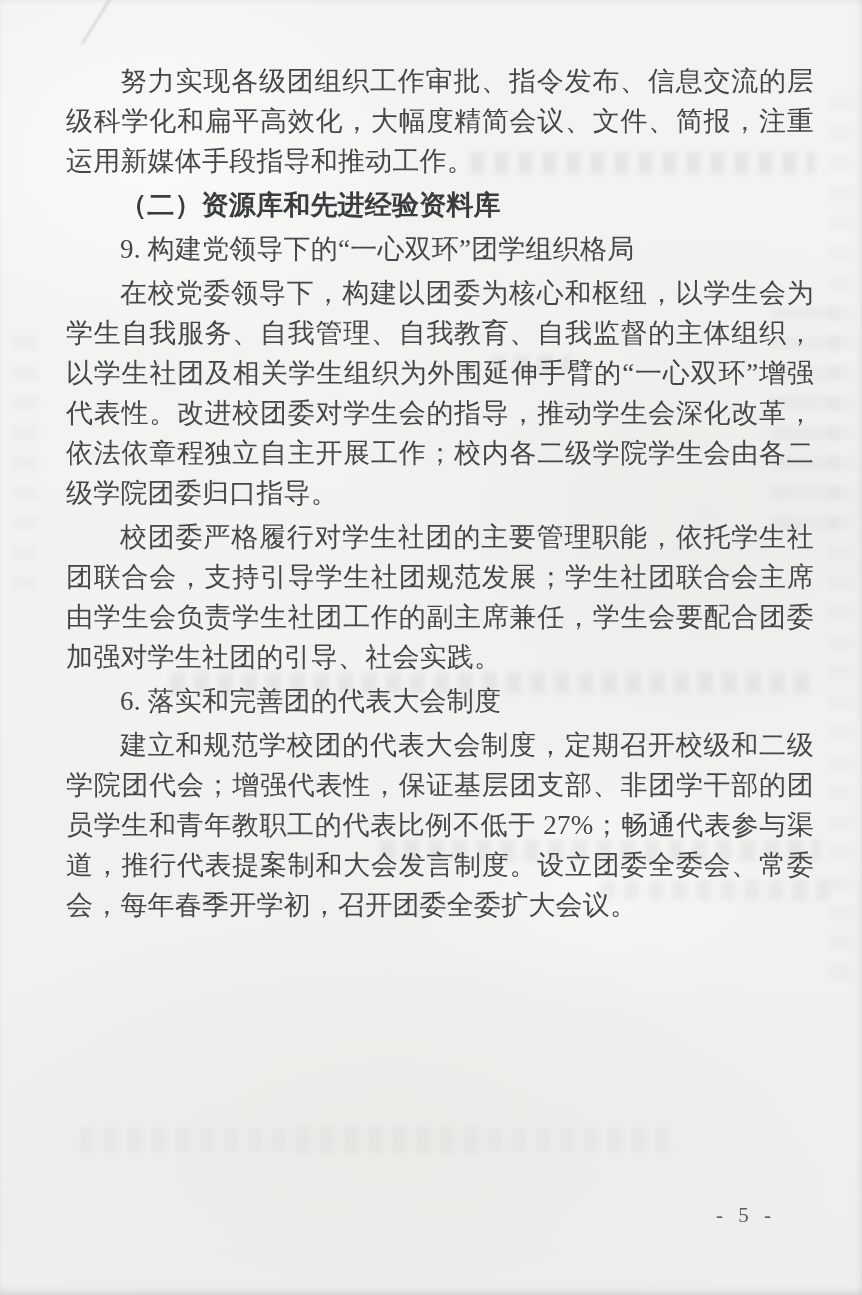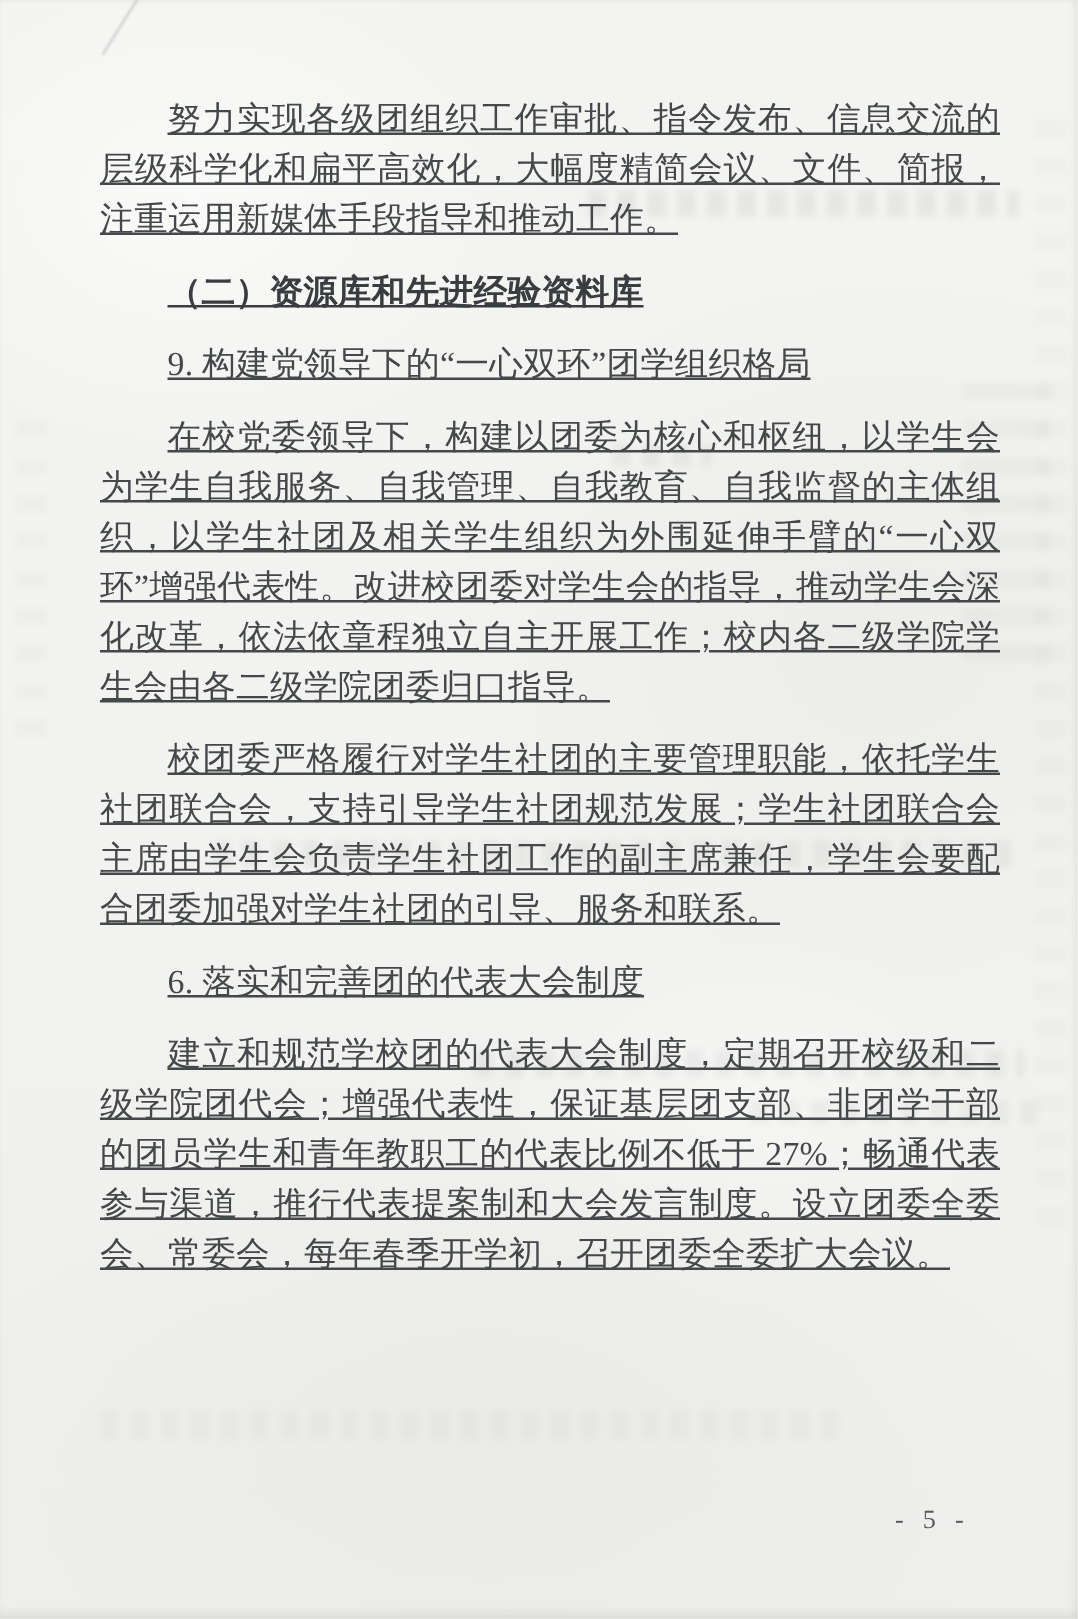--- a/index.html
+++ b/index.html
@@ -35,24 +35,23 @@
     top: 57px;
     width: 756px;
     font-size: 27px;
     line-height: 40px;
     color: #45484a;
     text-align: justify;
     text-justify: inter-ideograph;
     letter-spacing: 0.2px;
   }
   .content p {
-    margin: 18px;
+    margin: 4px;
     text-indent: 2em;
     word-break: break-all;
-    text-decoration: underline;
   }
   .content p.heading {
     font-weight: bold;
     color: #3a3d3f;
   }
   .footer {
     position: absolute;
     left: 716px;
     top: 1203px;
     font-size: 21px;
@@ -113,20 +112,20 @@
   <div class="ghost g6"></div>
   <div class="ghost g7"></div>
   <div class="ghost vert g8"></div>
   <div class="ghost vert g9"></div>
 
   <div class="content">
     <p class="body">努力实现各级团组织工作审批、指令发布、信息交流的层级科学化和扁平高效化，大幅度精简会议、文件、简报，注重运用新媒体手段指导和推动工作。</p>
     <p class="heading">（二）资源库和先进经验资料库</p>
     <p class="body">9. 构建党领导下的“一心双环”团学组织格局</p>
     <p class="body">在校党委领导下，构建以团委为核心和枢纽，以学生会为学生自我服务、自我管理、自我教育、自我监督的主体组织，以学生社团及相关学生组织为外围延伸手臂的“一心双环”增强代表性。改进校团委对学生会的指导，推动学生会深化改革，依法依章程独立自主开展工作；校内各二级学院学生会由各二级学院团委归口指导。</p>
-    <p class="body">校团委严格履行对学生社团的主要管理职能，依托学生社团联合会，支持引导学生社团规范发展；学生社团联合会主席由学生会负责学生社团工作的副主席兼任，学生会要配合团委加强对学生社团的引导、服务和联系。</p>
+    <p class="body">校团委严格履行对学生社团的主要管理职能，依托学生社团联合会，支持引导学生社团规范发展；学生社团联合会主席由学生会负责学生社团工作的副主席兼任，学生会要配合团委加强对学生社团的引导、社会实践。</p>
     <p class="body">6. 落实和完善团的代表大会制度</p>
     <p class="body">建立和规范学校团的代表大会制度，定期召开校级和二级学院团代会；增强代表性，保证基层团支部、非团学干部的团员学生和青年教职工的代表比例不低于 27%；畅通代表参与渠道，推行代表提案制和大会发言制度。设立团委全委会、常委会，每年春季开学初，召开团委全委扩大会议。</p>
   </div>
 
   <div class="footer">- 5 -</div>
 
 </div>
 
 </body></html>

